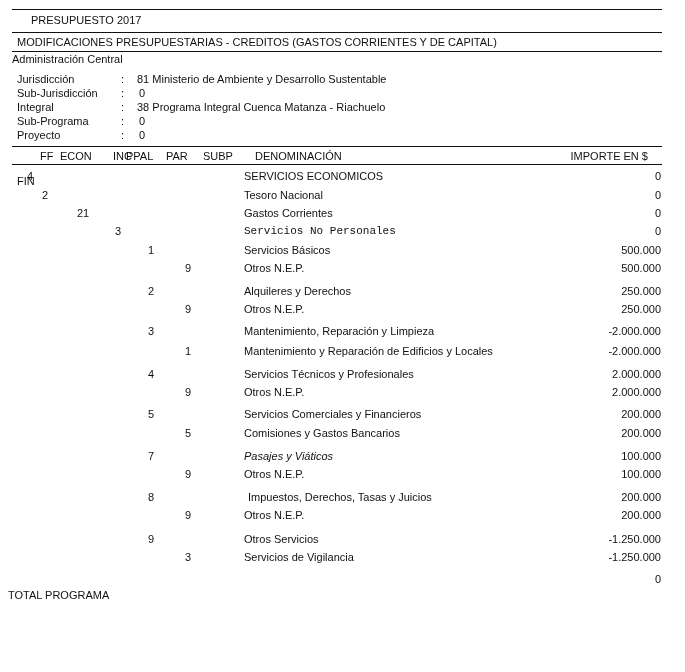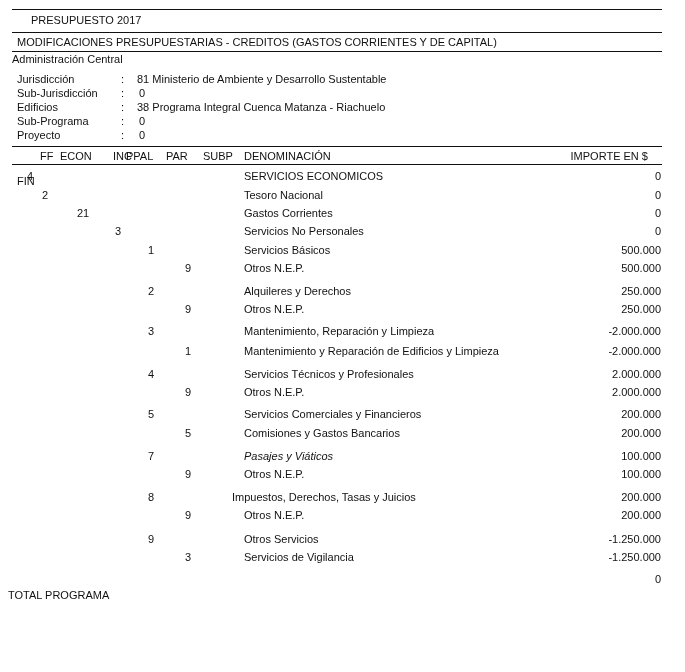--- a/index.html
+++ b/index.html
@@ -23,21 +23,21 @@
 
 <div>
   <div class="abs" style="left:17px; top:73px;">Jurisdicción</div>
   <div class="abs" style="left:121px; top:73px;">:</div>
   <div class="abs" style="left:137px; top:73px;">81 Ministerio de Ambiente y Desarrollo Sustentable</div>
 
   <div class="abs" style="left:17px; top:87px;">Sub-Jurisdicción</div>
   <div class="abs" style="left:121px; top:87px;">:</div>
   <div class="abs" style="left:139px; top:87px;"> 0</div>
 
-  <div class="abs" style="left:17px; top:101px;">Edificios</div>
+  <div class="abs" style="left:17px; top:101px;">Integral</div>
   <div class="abs" style="left:121px; top:101px;">:</div>
   <div class="abs" style="left:137px; top:101px;">38 Programa Integral Cuenca Matanza - Riachuelo</div>
 
   <div class="abs" style="left:17px; top:115px;">Sub-Programa</div>
   <div class="abs" style="left:121px; top:115px;">:</div>
   <div class="abs" style="left:139px; top:115px;"> 0</div>
 
   <div class="abs" style="left:17px; top:129px;">Proyecto</div>
   <div class="abs" style="left:121px; top:129px;">:</div>
   <div class="abs" style="left:139px; top:129px;"> 0</div>
@@ -45,21 +45,21 @@
 
 <div class="hline" style="left:12px; top:146px; width:650px;"></div>
 <div>
   <div class="abs" style="left:17px; top:150px;margin-top:25px;">FIN</div>
   <div class="abs" style="left:40px; top:150px;">FF</div>
   <div class="abs" style="left:60px; top:150px;">ECON</div>
   <div class="abs" style="left:99px; top:150px;margin-left:14px;">INC</div>
   <div class="abs" style="left:126px; top:150px;">PPAL</div>
   <div class="abs" style="left:166px; top:150px;">PAR</div>
   <div class="abs" style="left:203px; top:150px;">SUBP</div>
-  <div class="abs" style="left:244px; top:150px;">DENOMINACIÓN</div>
+  <div class="abs" style="left:255px; top:150px;">DENOMINACIÓN</div>
   <div class="abs right" style="right:37px; top:150px;">IMPORTE EN $</div>
 </div>
 <div class="hline" style="left:12px; top:164px; width:650px;"></div>
 
 <div id="rows">
     <div>
       <div class="abs" style="left: 27px; top: 170px;">4</div>
       <div class="abs" style="left: 244px; top: 170px;">SERVICIOS ECONOMICOS</div>
       <div class="abs right" style="right: 24px; top: 170px;">0</div>
     </div>
@@ -68,21 +68,21 @@
       <div class="abs" style="left: 244px; top: 189px;">Tesoro Nacional</div>
       <div class="abs right" style="right: 24px; top: 189px;">0</div>
     </div>
     <div>
       <div class="abs" style="left: 77px; top: 207px;">21</div>
       <div class="abs" style="left: 244px; top: 207px;">Gastos Corrientes</div>
       <div class="abs right" style="right: 24px; top: 207px;">0</div>
     </div>
     <div>
       <div class="abs" style="left: 115px; top: 225px;">3</div>
-      <div class="abs" style="left: 244px; top: 225px;">Servicios No Personales</div>
+      <div class="abs" style="left: 244px; top: 225px; font-family: Liberation Mono, monospace;">Servicios No Personales</div>
       <div class="abs right" style="right: 24px; top: 225px;">0</div>
     </div>
     <div>
       <div class="abs" style="left: 148px; top: 244px;">1</div>
       <div class="abs" style="left: 244px; top: 244px;">Servicios Básicos</div>
       <div class="abs right" style="right: 24px; top: 244px;">500.000</div>
     </div>
     <div>
       <div class="abs" style="left: 185px; top: 262px;">9</div>
       <div class="abs" style="left: 244px; top: 262px;">Otros N.E.P.</div>
@@ -98,21 +98,21 @@
       <div class="abs" style="left: 244px; top: 303px;">Otros N.E.P.</div>
       <div class="abs right" style="right: 24px; top: 303px;">250.000</div>
     </div>
     <div>
       <div class="abs" style="left: 148px; top: 325px;">3</div>
       <div class="abs" style="left: 244px; top: 325px;">Mantenimiento, Reparación y Limpieza</div>
       <div class="abs right" style="right: 24px; top: 325px;">-2.000.000</div>
     </div>
     <div>
       <div class="abs" style="left: 185px; top: 345px;">1</div>
-      <div class="abs" style="left: 244px; top: 345px;">Mantenimiento y Reparación de Edificios y Limpieza</div>
+      <div class="abs" style="left: 244px; top: 345px;">Mantenimiento y Reparación de Edificios y Locales</div>
       <div class="abs right" style="right: 24px; top: 345px;">-2.000.000</div>
     </div>
     <div>
       <div class="abs" style="left: 148px; top: 368px;">4</div>
       <div class="abs" style="left: 244px; top: 368px;">Servicios Técnicos y Profesionales</div>
       <div class="abs right" style="right: 24px; top: 368px;">2.000.000</div>
     </div>
     <div>
       <div class="abs" style="left: 185px; top: 386px;">9</div>
       <div class="abs" style="left: 244px; top: 386px;">Otros N.E.P.</div>
@@ -133,21 +133,21 @@
       <div class="abs" style="left: 244px; top: 450px; font-style: italic;">Pasajes y Viáticos</div>
       <div class="abs right" style="right: 24px; top: 450px;">100.000</div>
     </div>
     <div>
       <div class="abs" style="left: 185px; top: 468px;">9</div>
       <div class="abs" style="left: 244px; top: 468px;">Otros N.E.P.</div>
       <div class="abs right" style="right: 24px; top: 468px;">100.000</div>
     </div>
     <div>
       <div class="abs" style="left: 148px; top: 491px;">8</div>
-      <div class="abs" style="left: 232px; top: 491px;">Impuestos, Derechos, Tasas y Juicios</div>
+      <div class="abs" style="left: 248px; top: 491px;">Impuestos, Derechos, Tasas y Juicios</div>
       <div class="abs right" style="right: 24px; top: 491px;">200.000</div>
     </div>
     <div>
       <div class="abs" style="left: 185px; top: 509px;">9</div>
       <div class="abs" style="left: 244px; top: 509px;">Otros N.E.P.</div>
       <div class="abs right" style="right: 24px; top: 509px;">200.000</div>
     </div>
     <div>
       <div class="abs" style="left: 148px; top: 533px;">9</div>
       <div class="abs" style="left: 244px; top: 533px;">Otros Servicios</div>

